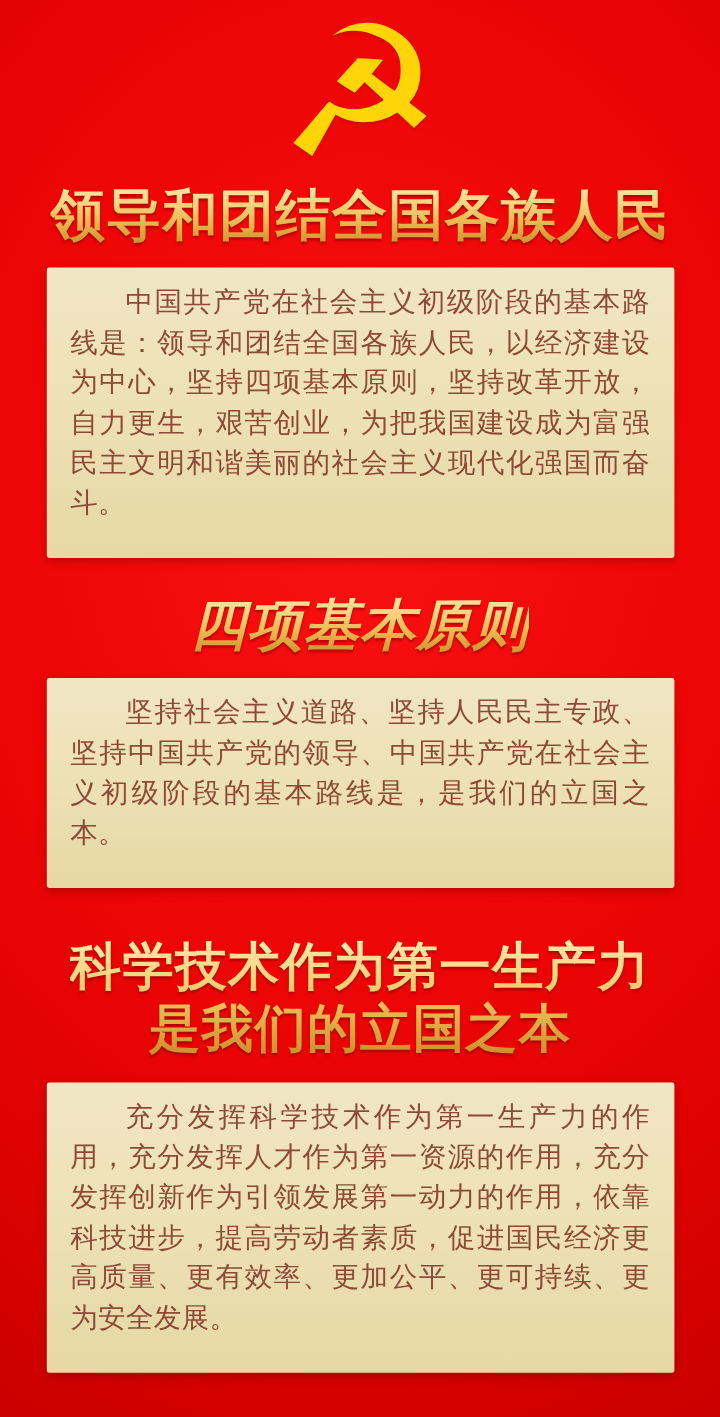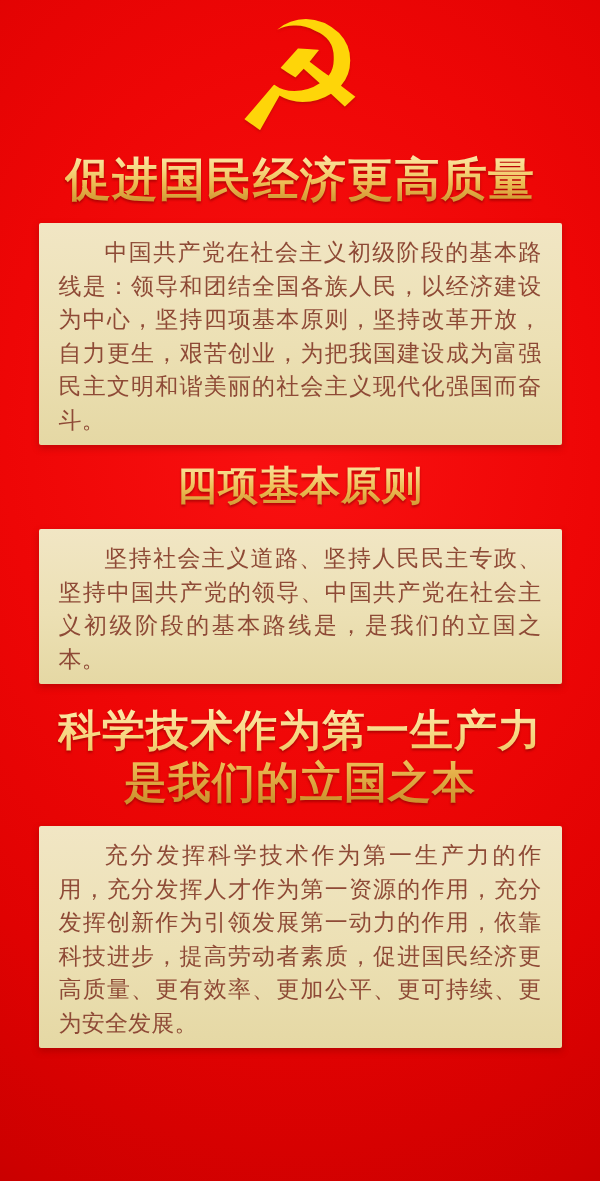--- a/index.html
+++ b/index.html
@@ -41,30 +41,30 @@
   }
   @supports ((-webkit-background-clip: text) or (background-clip: text)) {
     .gold {
       background: linear-gradient(180deg, #fce7a6 6%, #f6d47c 34%, #ecba52 58%, #cb8f2b 96%);
       -webkit-background-clip: text;
       background-clip: text;
       color: transparent;
     }
   }
   .title   { margin-top: 10px; font-size: 46px; line-height: 55px; }
-  .h2      { margin-top: 12px; font-size: 40px; line-height: 56px; }
-  .h3      { margin-top: 20px; font-size: 43px; line-height: 52px; }
+  .h2      { margin-top: 28px; font-size: 46px; line-height: 56px; font-style: italic; }
+  .h3      { margin-top: 40px; font-size: 43px; line-height: 52px; }
   .tl { display: block; }
 
   
   .panel {
     width: 523px;
     box-sizing: border-box;
     margin-top: 16px;
-    padding: 13px 20px 8px;
+    padding: 13px 20px 28px;
     border-radius: 2px;
     background: linear-gradient(180deg, #f1e6c4 0%, #ece0b4 55%, #e5d8a4 100%);
     box-shadow: 0 3px 7px rgba(110, 0, 0, 0.35);
   }
   .panel.after-h3 { margin-top: 18px; }
   .panel p {
     margin: 0;
     font-size: 23px;
     line-height: 33.5px;
     color: #8e4a36;
@@ -74,21 +74,21 @@
   }
 </style>
 </head>
 <body>
 
 <div class="poster">
 
   <div class="emblem">☭</div>
 
   <h1 class="gold title">
-    <span class="tl">促进国民经济更高质量</span>
+    <span class="tl">领导和团结全国各族人民</span>
   </h1>
 
   <section class="panel">
     <p>中国共产党在社会主义初级阶段的基本路线是：领导和团结全国各族人民，以经济建设为中心，坚持四项基本原则，坚持改革开放，自力更生，艰苦创业，为把我国建设成为富强民主文明和谐美丽的社会主义现代化强国而奋斗。</p>
   </section>
 
   <h2 class="gold h2">四项基本原则</h2>
 
   <section class="panel">
     <p>坚持社会主义道路、坚持人民民主专政、坚持中国共产党的领导、中国共产党在社会主义初级阶段的基本路线是，是我们的立国之本。</p>

